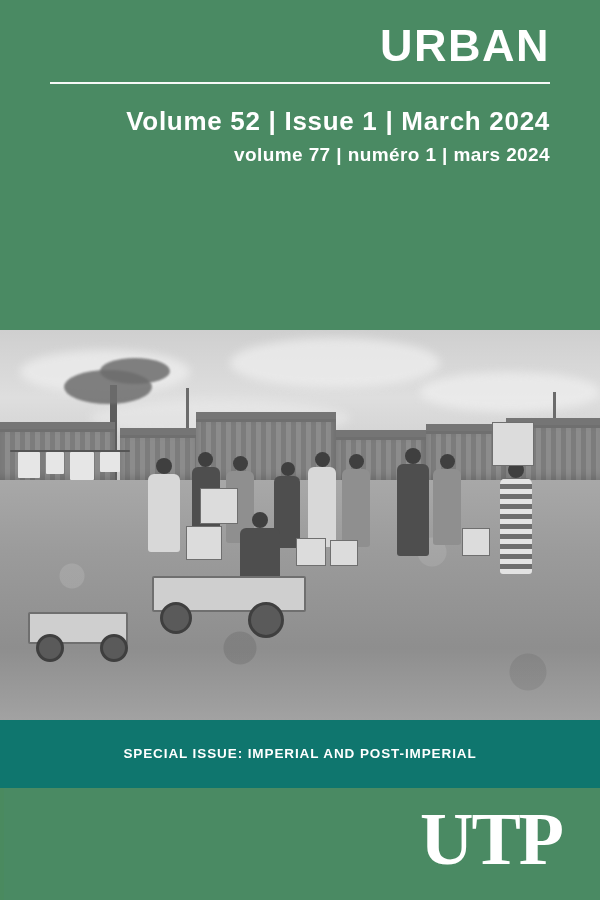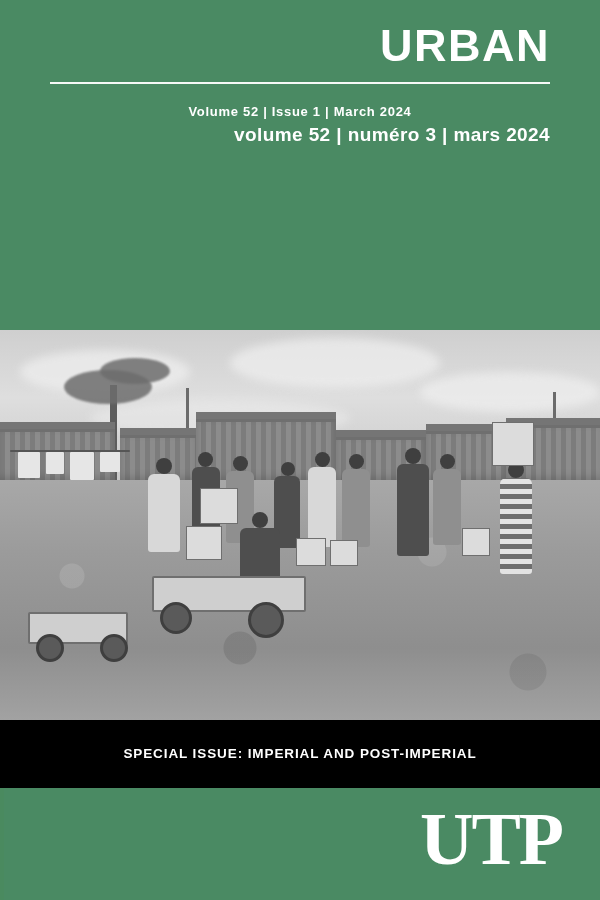--- a/index.html
+++ b/index.html
@@ -55,25 +55,24 @@
   }
   .title-line.t3 { font-size: 45px; }
   .title-line.t4 { font-size: 45px; }
 
   .issue-block {
     text-align: right;
     margin-top: 18px;
   }
   .issue-en {
     color: #ffffff;
-    font-size: 13px;
+    font-size: 26px;
     font-weight: bold;
     letter-spacing: 0.7px;
     line-height: 1.5;
-    text-align: center;
   }
   .issue-fr {
     color: #ffffff;
     font-size: 19px;
     font-weight: bold;
     letter-spacing: 0.4px;
     line-height: 1.5;
   }
 
   
@@ -176,21 +175,21 @@
     background: #dcdcd9;
     border: 1px solid #6f6f6b;
   }
 
   
   .band {
     position: absolute;
     left: 0; top: 720px;
     width: 600px;
     height: 68px;
-    background: #000000;
+    background: #0f766e;
     display: flex;
     align-items: center;
     justify-content: center;
   }
   .band-text {
     color: #ffffff;
     font-size: 13.5px;
     font-weight: bold;
     letter-spacing: 0.9px;
     text-align: center;
@@ -223,21 +222,21 @@
 
 <div class="cover">
 
   <div class="masthead">
     <div class="title-block">
       <div class="title-line t1">URBAN</div>
       <div class="rule"></div>
     </div>
     <div class="issue-block">
       <div class="issue-en">Volume 52  |  Issue 1  |  March 2024</div>
-      <div class="issue-fr">volume 52 | numéro 3 | mars 2024</div>
+      <div class="issue-fr">volume 77 | numéro 1 | mars 2024</div>
     </div>
   </div>
 
   <div class="photo">
     <div class="sky"></div>
     <div class="cloud" style="left:20px; top:20px; width:170px; height:44px;"></div>
     <div class="cloud" style="left:230px; top:8px; width:210px; height:50px;"></div>
     <div class="cloud" style="left:420px; top:42px; width:180px; height:40px;"></div>
     <div class="cloud" style="left:90px; top:70px; width:260px; height:36px; opacity:.5;"></div>
 

